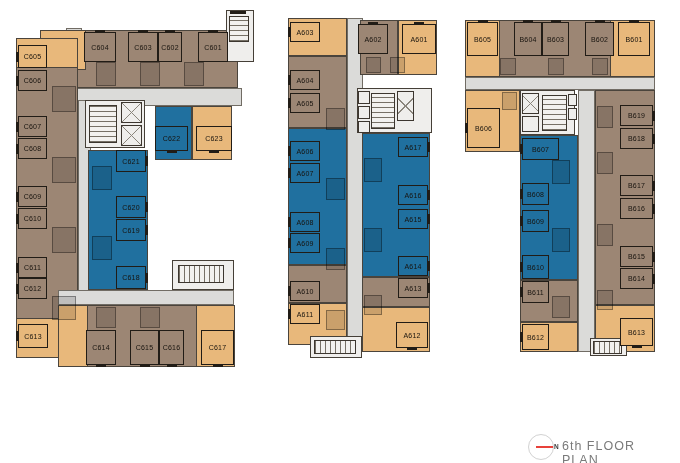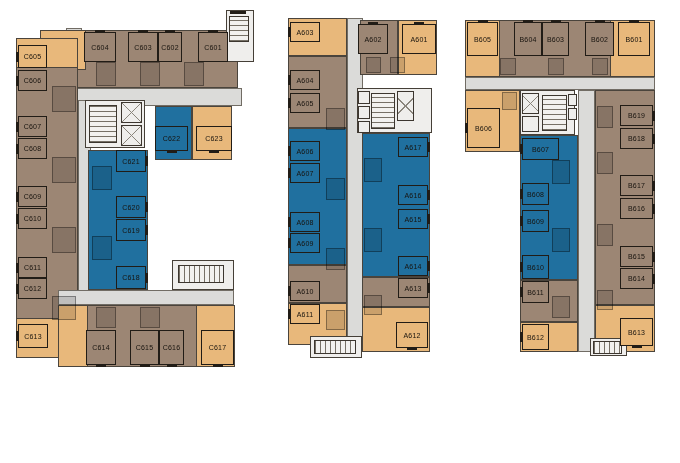--- a/index.html
+++ b/index.html
@@ -131,20 +131,26 @@
   <div class="pod" style="left:552px;top:296px;width:18px;height:22px"></div>
   <div class="pod" style="left:597px;top:106px;width:16px;height:22px"></div>
   <div class="pod" style="left:597px;top:152px;width:16px;height:22px"></div>
   <div class="pod" style="left:597px;top:224px;width:16px;height:22px"></div>
   <div class="pod" style="left:597px;top:290px;width:16px;height:20px"></div>
   <div class="pod" style="left:500px;top:58px;width:16px;height:17px"></div>
   <div class="pod" style="left:548px;top:58px;width:16px;height:17px"></div>
   <div class="pod" style="left:592px;top:58px;width:16px;height:17px"></div>
   <div class="pod" style="left:502px;top:92px;width:15px;height:18px"></div>
 
+  <div class="titleblock">
+    <div class="compass"></div>
+    <div class="needle"></div>
+    <div class="north">N</div>
+    <div class="plan-title">6th FLOOR PLAN</div>
+  </div>
 <div class="unit brown" style="left: 198px; top: 32px; width: 30px; height: 30px;">C601</div>
     <div class="dash" style="left: 208px; top: 30px; width: 10px; height: 3px;"></div>
     <div class="unit brown" style="left: 158px; top: 32px; width: 24px; height: 30px;">C602</div>
     <div class="dash" style="left: 165px; top: 30px; width: 10px; height: 3px;"></div>
     <div class="unit brown" style="left: 128px; top: 32px; width: 30px; height: 30px;">C603</div>
     <div class="dash" style="left: 138px; top: 30px; width: 10px; height: 3px;"></div>
     <div class="unit brown" style="left: 84px; top: 32px; width: 32px; height: 30px;">C604</div>
     <div class="dash" style="left: 95px; top: 30px; width: 10px; height: 3px;"></div>
     <div class="unit tan" style="left: 18px; top: 45px; width: 29px; height: 23px;">C605</div>
     <div class="dash" style="left: 16px; top: 51.5px; width: 3px; height: 10px;"></div>

